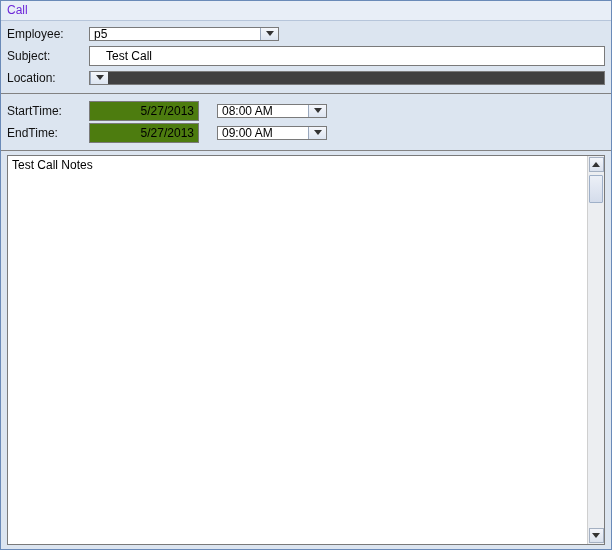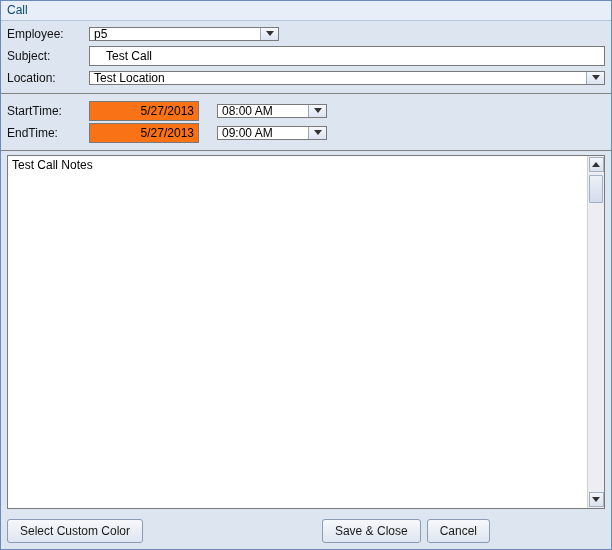--- a/index.html
+++ b/index.html
@@ -18,21 +18,21 @@
     height: 550px;
     background: #dce5f0;
     border: 1px solid #6a8ab8;
     display: flex;
     flex-direction: column;
   }
   .titlebar {
     height: 20px;
     padding: 2px 6px;
     font-size: 12px;
-    color: #0c4a6e;
+    color: #6d28d9;
     background: #e8eef7;
     border-bottom: 1px solid #b6c5da;
   }
   .form-area {
     padding: 2px 6px 4px 6px;
     background: #dce5f0;
     border-bottom: 1px solid #828282;
   }
   .form-row {
     display: flex;
@@ -85,21 +85,21 @@
   .location-combo { flex: 1; }
   .time-area {
     padding: 6px 6px;
     background: #dce5f0;
     border-bottom: 1px solid #828282;
   }
   .date-input {
     width: 110px;
     height: 20px;
     border: 1px solid #7a7a7a;
-    background: #f97316;
+    background: #4d7c0f;
     padding: 1px 4px;
     font-family: inherit;
     font-size: 12px;
     text-align: right;
     outline: none;
   }
   .time-combo { width: 110px; margin-left: 8px; }
   .notes-area {
     margin: 4px 6px;
     border: 1px solid #7a7a7a;
@@ -190,21 +190,20 @@
         </div>
       </div>
     </div>
     <div class="form-row">
       <div class="label">Subject:</div>
       <input class="txt-input" value="Test Call" style="">
     </div>
     <div class="form-row">
       <div class="label">Location:</div>
       <div class="combo location-combo">
-        <input class="combo-text" value="Test Location" style="">
         <div class="combo-btn">
           <svg width="8" height="6">
               <path d="M0 0 L8 0 L4 5 Z" fill="#333"></path>
             </svg>
         </div>
       </div>
     </div>
   </div>
 
   <div class="time-area">
@@ -246,21 +245,14 @@
         <div class="sb-thumb"></div>
       </div>
       <div class="sb-btn">
         <svg width="8" height="6">
             <path d="M0 0 L8 0 L4 5 Z" fill="#333"></path>
           </svg>
       </div>
     </div>
   </div>
 
-  <div class="button-bar">
-    <button class="btn">Select Custom Color</button>
-    <div class="btn-group-right">
-      <button class="btn">Save &amp; Close</button>
-      <button class="btn">Cancel</button>
-    </div>
-  </div>
 
 </div>
 
 </body></html>

